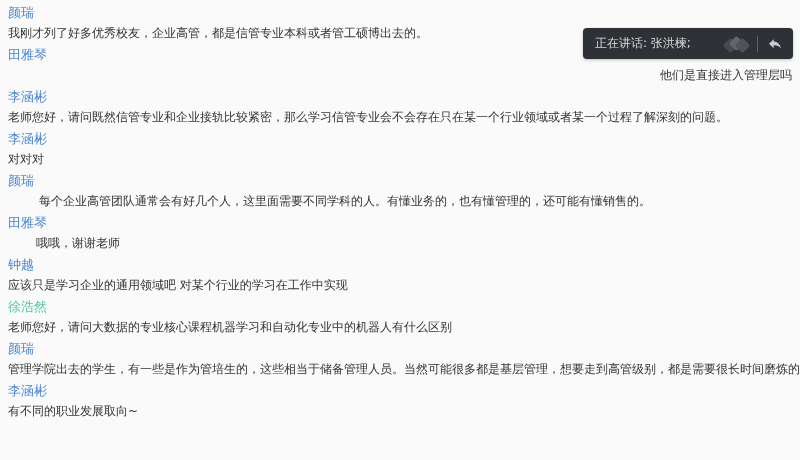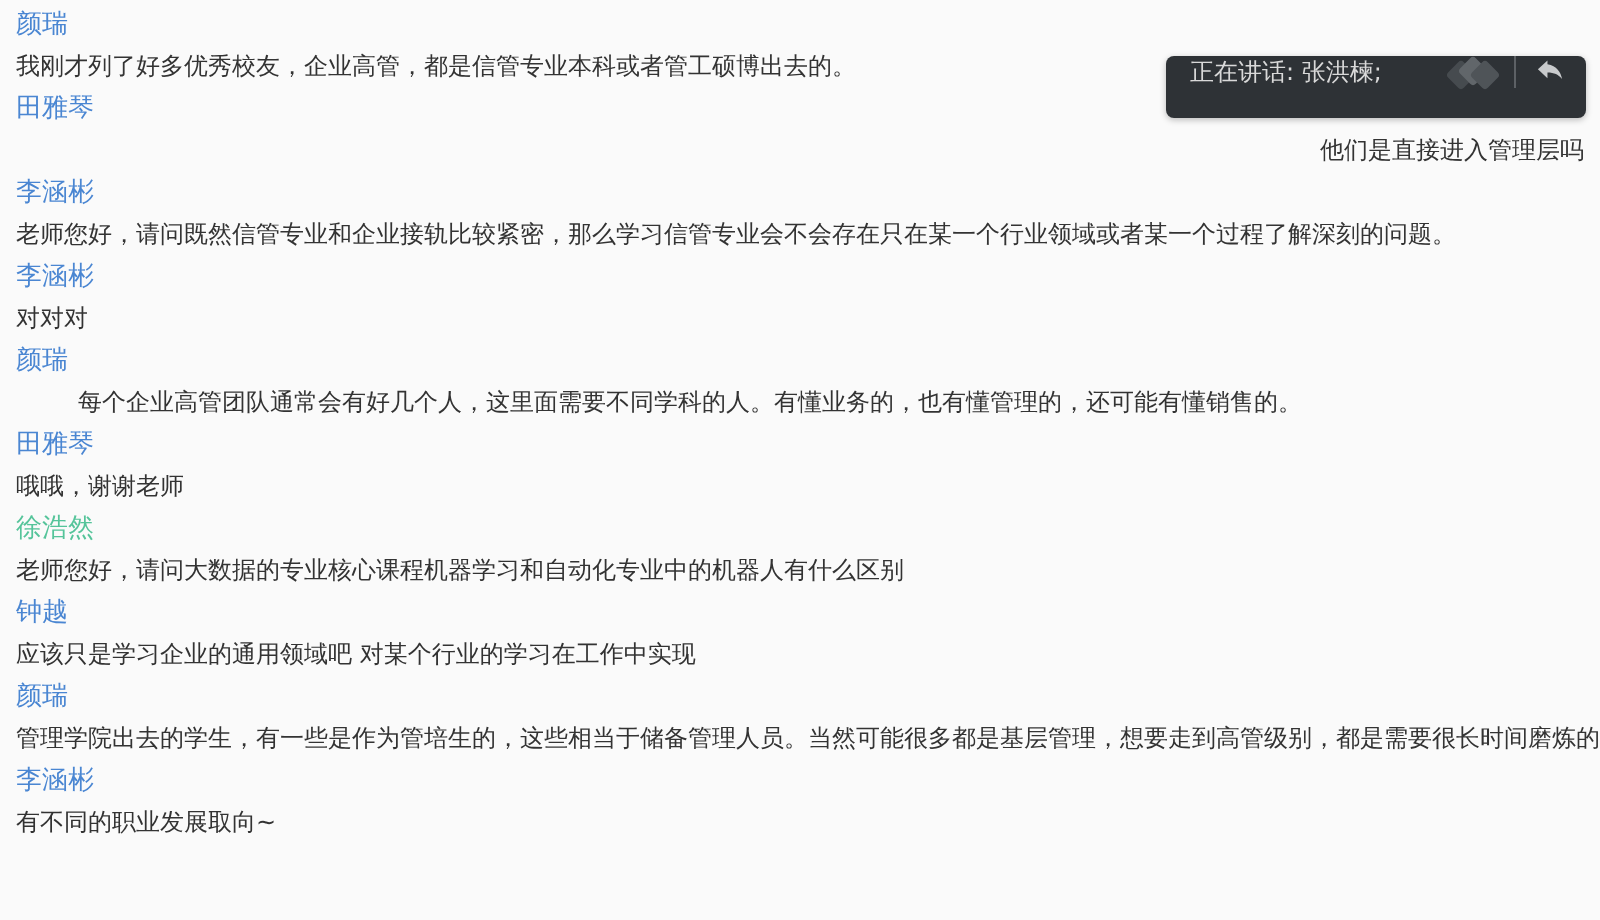--- a/index.html
+++ b/index.html
@@ -32,21 +32,21 @@
   }
   .speaking-banner {
     position: absolute;
     top: 28px;
     left: 583px;
     width: 210px;
     height: 31px;
     background: #2e3236;
     border-radius: 4px;
     display: flex;
-    align-items: flex-start;
+    align-items: center;
     padding: 0 10px 0 12px;
     box-shadow: 0 1px 3px rgba(0,0,0,0.25);
   }
   .speaking-banner .label {
     font-size: 12px;
     color: #d9d9d9;
     white-space: nowrap;
     flex: 1 1 auto;
     overflow: hidden;
   }
@@ -102,31 +102,31 @@
     <div class="text" style="color: rgb(51, 51, 51);">对对对</div>
   </div>
 
   <div class="msg">
     <div class="name" style="color: rgb(74, 134, 210);">颜瑞</div>
     <div class="text" style="color: rgb(51, 51, 51); margin-left: 31px;">每个企业高管团队通常会有好几个人，这里面需要不同学科的人。有懂业务的，也有懂管理的，还可能有懂销售的。</div>
   </div>
 
   <div class="msg">
     <div class="name" style="color: rgb(74, 134, 210);">田雅琴</div>
-    <div class="text" style="color: rgb(51, 51, 51);">哦哦，谢谢老师</div>
+    <div class="text" style="color: rgb(51, 51, 51); margin-left: 28px;">哦哦，谢谢老师</div>
+  </div>
+
+  <div class="msg">
+    <div class="name" style="color: rgb(74, 134, 210);">钟越</div>
+    <div class="text" style="color: rgb(51, 51, 51);">应该只是学习企业的通用领域吧 对某个行业的学习在工作中实现</div>
   </div>
 
   <div class="msg">
     <div class="name" style="color: rgb(85, 196, 154);">徐浩然</div>
     <div class="text" style="color: rgb(51, 51, 51);">老师您好，请问大数据的专业核心课程机器学习和自动化专业中的机器人有什么区别</div>
-  </div>
-
-  <div class="msg">
-    <div class="name" style="color: rgb(74, 134, 210);">钟越</div>
-    <div class="text" style="color: rgb(51, 51, 51);">应该只是学习企业的通用领域吧 对某个行业的学习在工作中实现</div>
   </div>
 
   <div class="msg">
     <div class="name" style="color: rgb(74, 134, 210);">颜瑞</div>
     <div class="text" style="color: rgb(51, 51, 51);">管理学院出去的学生，有一些是作为管培生的，这些相当于储备管理人员。当然可能很多都是基层管理，想要走到高管级别，都是需要很长时间磨炼的。</div>
   </div>
 
   <div class="msg">
     <div class="name" style="color: rgb(74, 134, 210);">李涵彬</div>
   </div>

